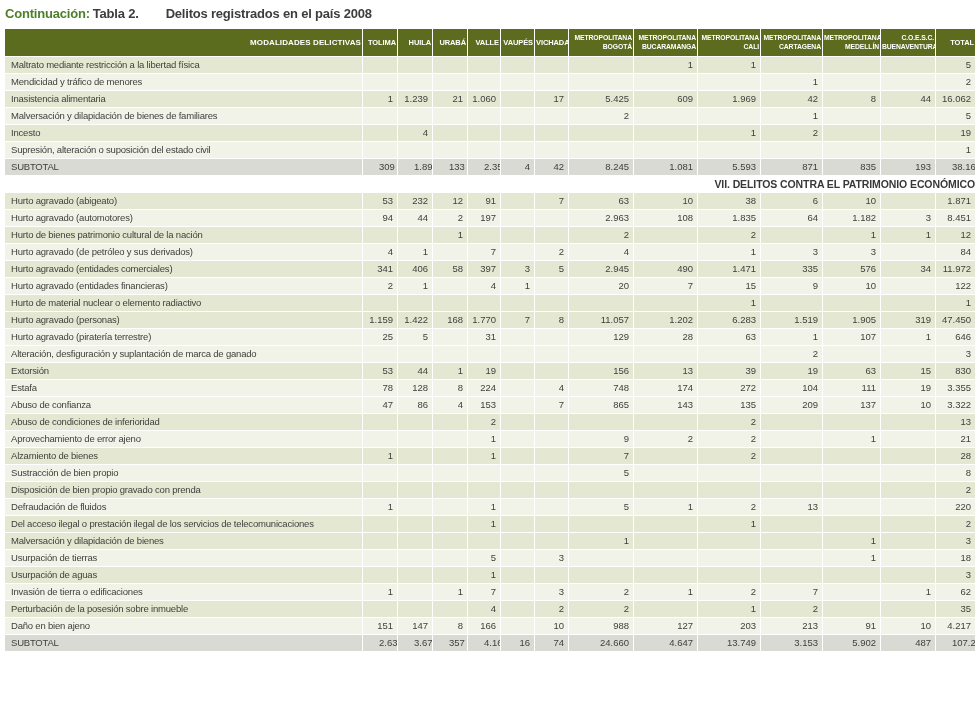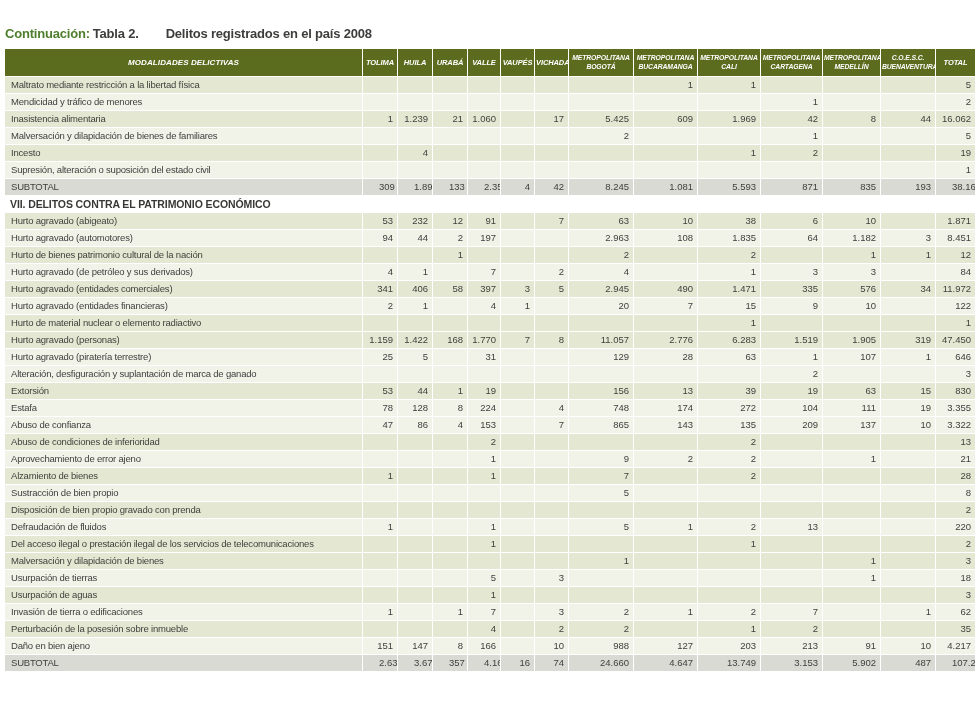--- a/index.html
+++ b/index.html
@@ -3,55 +3,54 @@
 <meta charset="utf-8">
 <style>
   html,body{margin:0;padding:0;}
   body{
     width:977px;height:716px;overflow:hidden;background:#ffffff;
     font-family:"Liberation Sans",sans-serif;color:var(--text,#3f3f3c);
     -webkit-font-smoothing:antialiased;
   }
   .title-bar{
     padding:6px 0 7px 5px;
-    font-size:13px;font-weight:bold;letter-spacing:-0.2px;margin-top:20px;
+    font-size:13px;font-weight:bold;letter-spacing:-0.2px;
   }
   .t-green{color:var(--title-green,#4e7e2c);}
   .t-dark{color:#3d3d3b;}
   .t-ref{margin-left:3px;}
   .t-main{margin-left:27px;}
   table.crime-table{
     border-collapse:collapse;table-layout:fixed;
     margin-left:4px;width:971px;
   }
   .crime-table th,.crime-table td{
     border:1px solid #ffffff;
     padding:0;overflow:hidden;white-space:nowrap;
     height:16px;font-size:9.5px;line-height:16px;
   }
   .crime-table thead th{
     background:var(--header-bg,#5b6c1e);color:#ffffff;
-    font-weight:bold;text-align:center;
+    font-weight:bold;text-align:right;
     font-size:7.5px;line-height:1.2;letter-spacing:-0.1px;
     white-space:normal;height:25px;padding:1px 1px;
     vertical-align:middle;
-    font-style:italic;
   }
   .crime-table thead th.metro{font-size:6.8px;}
   .crime-table thead th.lbl{font-size:8px;letter-spacing:0.1px;}
   .crime-table td.lbl{
     text-align:left;padding-left:6px;letter-spacing:-0.2px;margin-top:11px;
   }
   .crime-table td.num{text-align:right;padding-right:4px;}
   tr.sage td{background:var(--row-sage,#e4e8d2);}
   tr.light td{background:var(--row-light,#f1f2e8);}
   tr.subtotal td{background:var(--row-subtotal,#d9dad3);padding-left:16px;}
   tr.section td{
     background:#ffffff;font-weight:bold;font-size:10.5px;
-    padding-left:5px;letter-spacing:-0.1px;color:#383836;
+    padding-left:5px;letter-spacing:-0.1px;color:#383836;text-align:right;
   }
 </style>
 </head>
 <body>
 
 <div class="page">
   <div class="title-bar">
     <span class="t-green">Continuación:</span><span class="t-dark t-ref">Tabla 2.</span><span class="t-dark t-main">Delitos registrados en el país 2008</span>
   </div>
 
@@ -320,21 +319,21 @@
         </tr>
         <tr class="sage">
           <td class="lbl">Hurto agravado (personas)</td>
           <td class="num">1.159</td>
           <td class="num">1.422</td>
           <td class="num">168</td>
           <td class="num">1.770</td>
           <td class="num">7</td>
           <td class="num">8</td>
           <td class="num">11.057</td>
-          <td class="num">2.776</td>
+          <td class="num">1.202</td>
           <td class="num">6.283</td>
           <td class="num">1.519</td>
           <td class="num">1.905</td>
           <td class="num">319</td>
           <td class="num">47.450</td>
         </tr>
         <tr class="light">
           <td class="lbl">Hurto agravado (piratería terrestre)</td>
           <td class="num">25</td>
           <td class="num">5</td>

